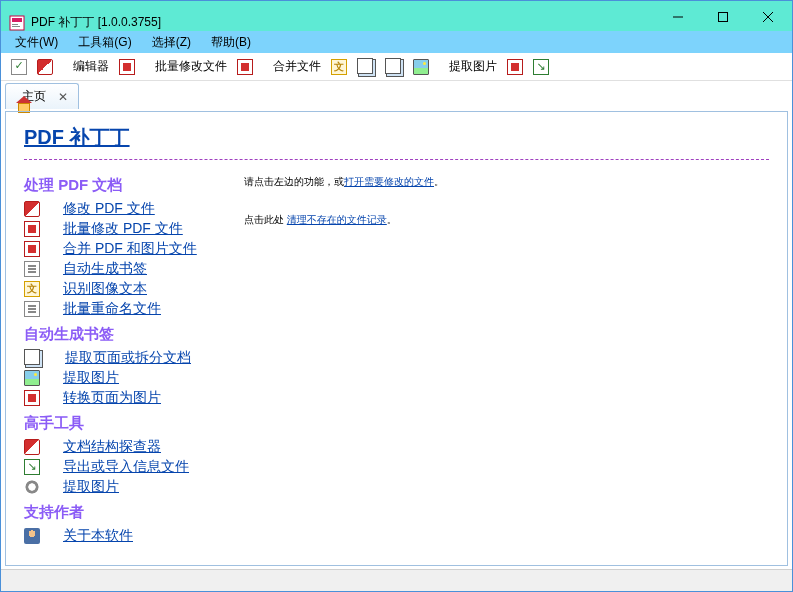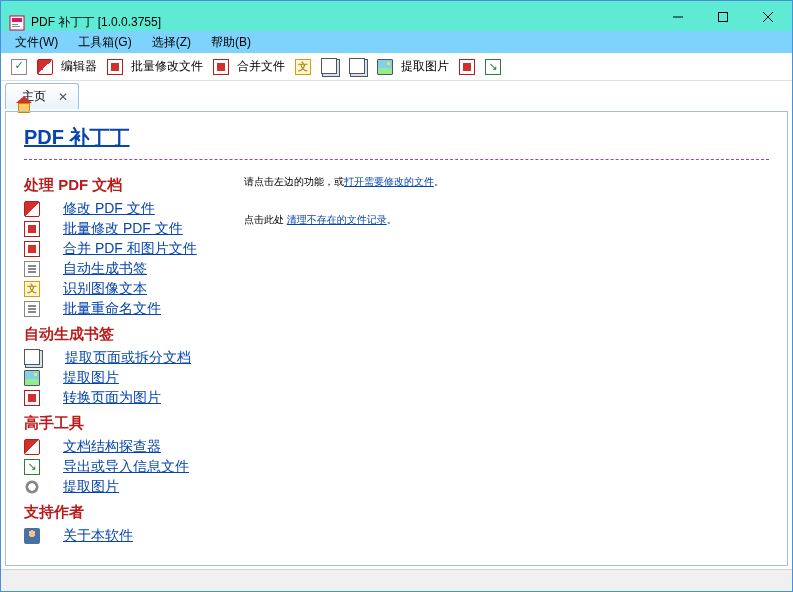--- a/index.html
+++ b/index.html
@@ -7,41 +7,41 @@
 
 .titlebar { height: 30px; display: flex; align-items: flex-end; padding: 0 2px 0 8px; background: #5eead4; }
 .titlebar .app-icon { width: 16px; height: 16px; margin-right: 6px; }
 .titlebar .title { flex: 1; color: #000; font-size: 12px; }
 .titlebar .win-btn { width: 45px; height: 28px; display: flex; align-items: center; justify-content: center; color: #000; }
 
 .menubar { height: 22px; display: flex; align-items: center; padding: 0 4px; background: #7dd3fc; }
 .menubar .menu-item { padding: 2px 10px; font-size: 12px; }
 
 .toolbar { height: 28px; display: flex; align-items: center; padding: 0 6px; gap: 2px; background: #fff; border-bottom: 1px solid #e0e0e0; }
-.toolbar .tbtn { display: flex; align-items: center; gap: 8px; padding: 2px 4px; font-size: 12px; }
+.toolbar .tbtn { display: flex; align-items: center; gap: 20px; padding: 2px 4px; font-size: 12px; }
 .toolbar .ticon { width: 16px; height: 16px; display: inline-block; }
 
 .tabstrip { height: 28px; display: flex; align-items: flex-end; padding: 0 4px; background: #fff; }
 .tab { display: flex; align-items: center; gap: 6px; padding: 4px 10px; border: 1px solid #a0c0e0; border-bottom: none; border-radius: 3px 3px 0 0; background: linear-gradient(#fff,#eaf3fb); font-size: 12px; }
 .tab .close { color: #555; font-size: 12px; margin-left: 6px; }
 
 .content-border { margin: 2px 4px 4px 4px; border: 1px solid #a0c0e0; height: 455px; position: relative; }
 .content { padding: 12px 18px; height: 100%; overflow: auto; }
 .content::-webkit-scrollbar { width: 16px; }
 .content::-webkit-scrollbar-track { background: #f0f0f0; }
 .content::-webkit-scrollbar-thumb { background: #c0c0c0; }
 
 .main-title { font-size: 20px; font-weight: bold; color: #0645ad; text-decoration: underline; margin-bottom: 6px; display: inline-block; }
 .dash-sep { border: none; border-top: 1px dashed #a040c0; margin: 2px 0 10px 0; }
 
 .columns { display: flex; gap: 20px; }
 .sidebar { width: 200px; flex-shrink: 0; }
 .main-panel { flex: 1; font-size: 10px; line-height: 1.9; padding-top: 2px; }
 
-.section-head { font-size: 15px; font-weight: bold; color: #b91c1c; margin: 6px 0 4px 0; }
+.section-head { font-size: 15px; font-weight: bold; color: #8b5cf6; margin: 6px 0 4px 0; }
 .link-list { list-style: none; }
 .link-list li { display: flex; align-items: center; gap: 23px; padding: 1px 0; }
 .link-list a { color: #0645ad; text-decoration: underline; font-size: 14px; }
 .link-list .licon { width: 16px; height: 16px; display: inline-block; flex-shrink: 0; }
 
 .main-panel a { color: #0645ad; text-decoration: underline; }
 
 .statusbar { height: 22px; border-top: 1px solid #d0d0d0; background: #f0f0f0; position: absolute; bottom: 0; left: 0; right: 0; }
 
 

